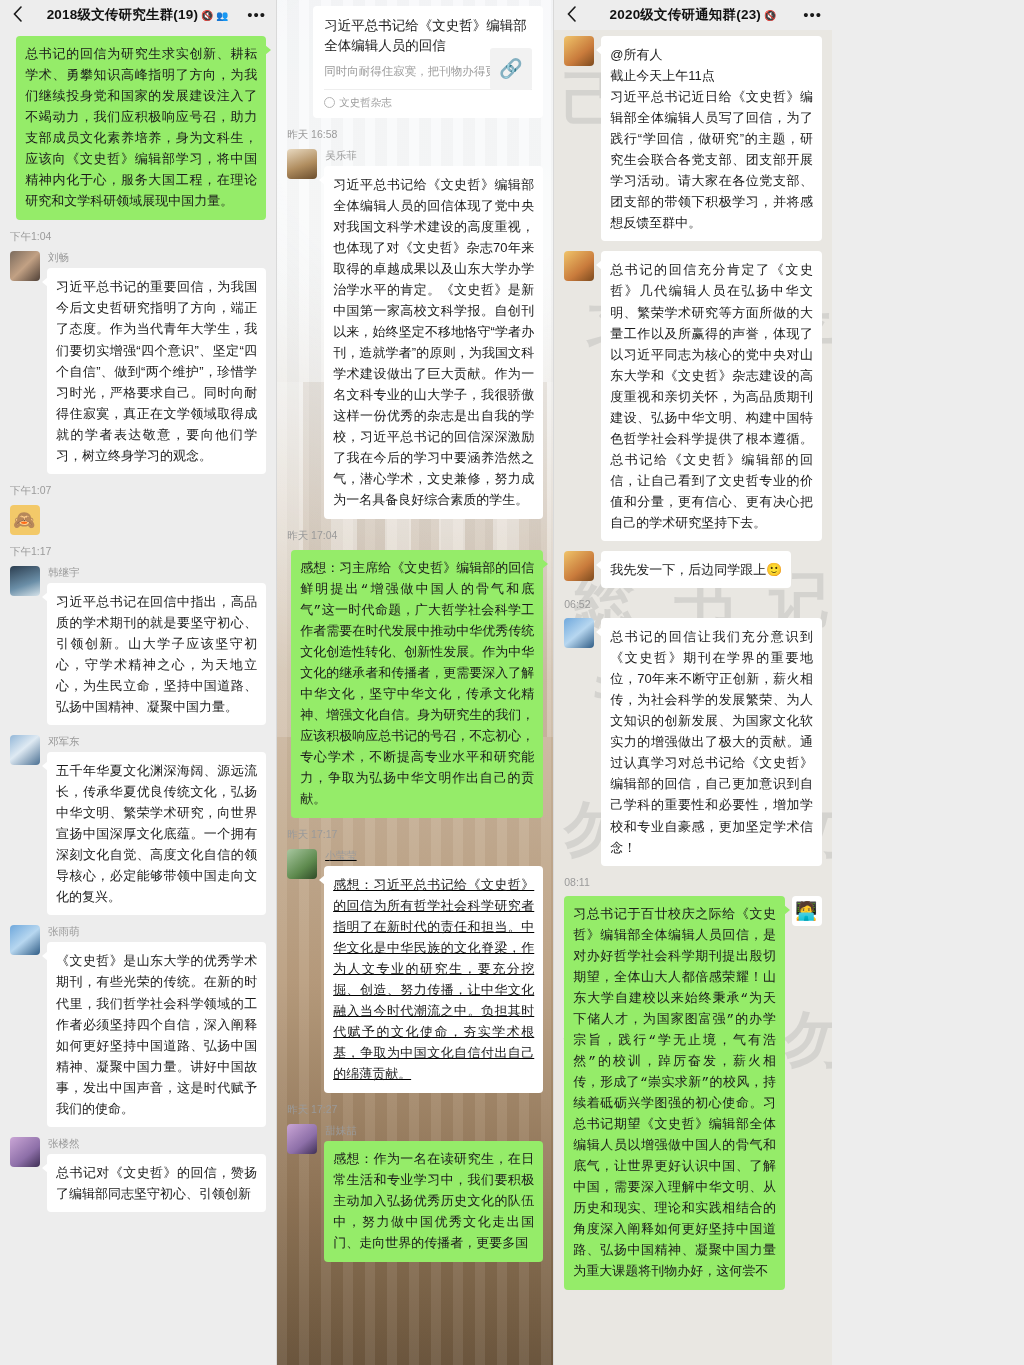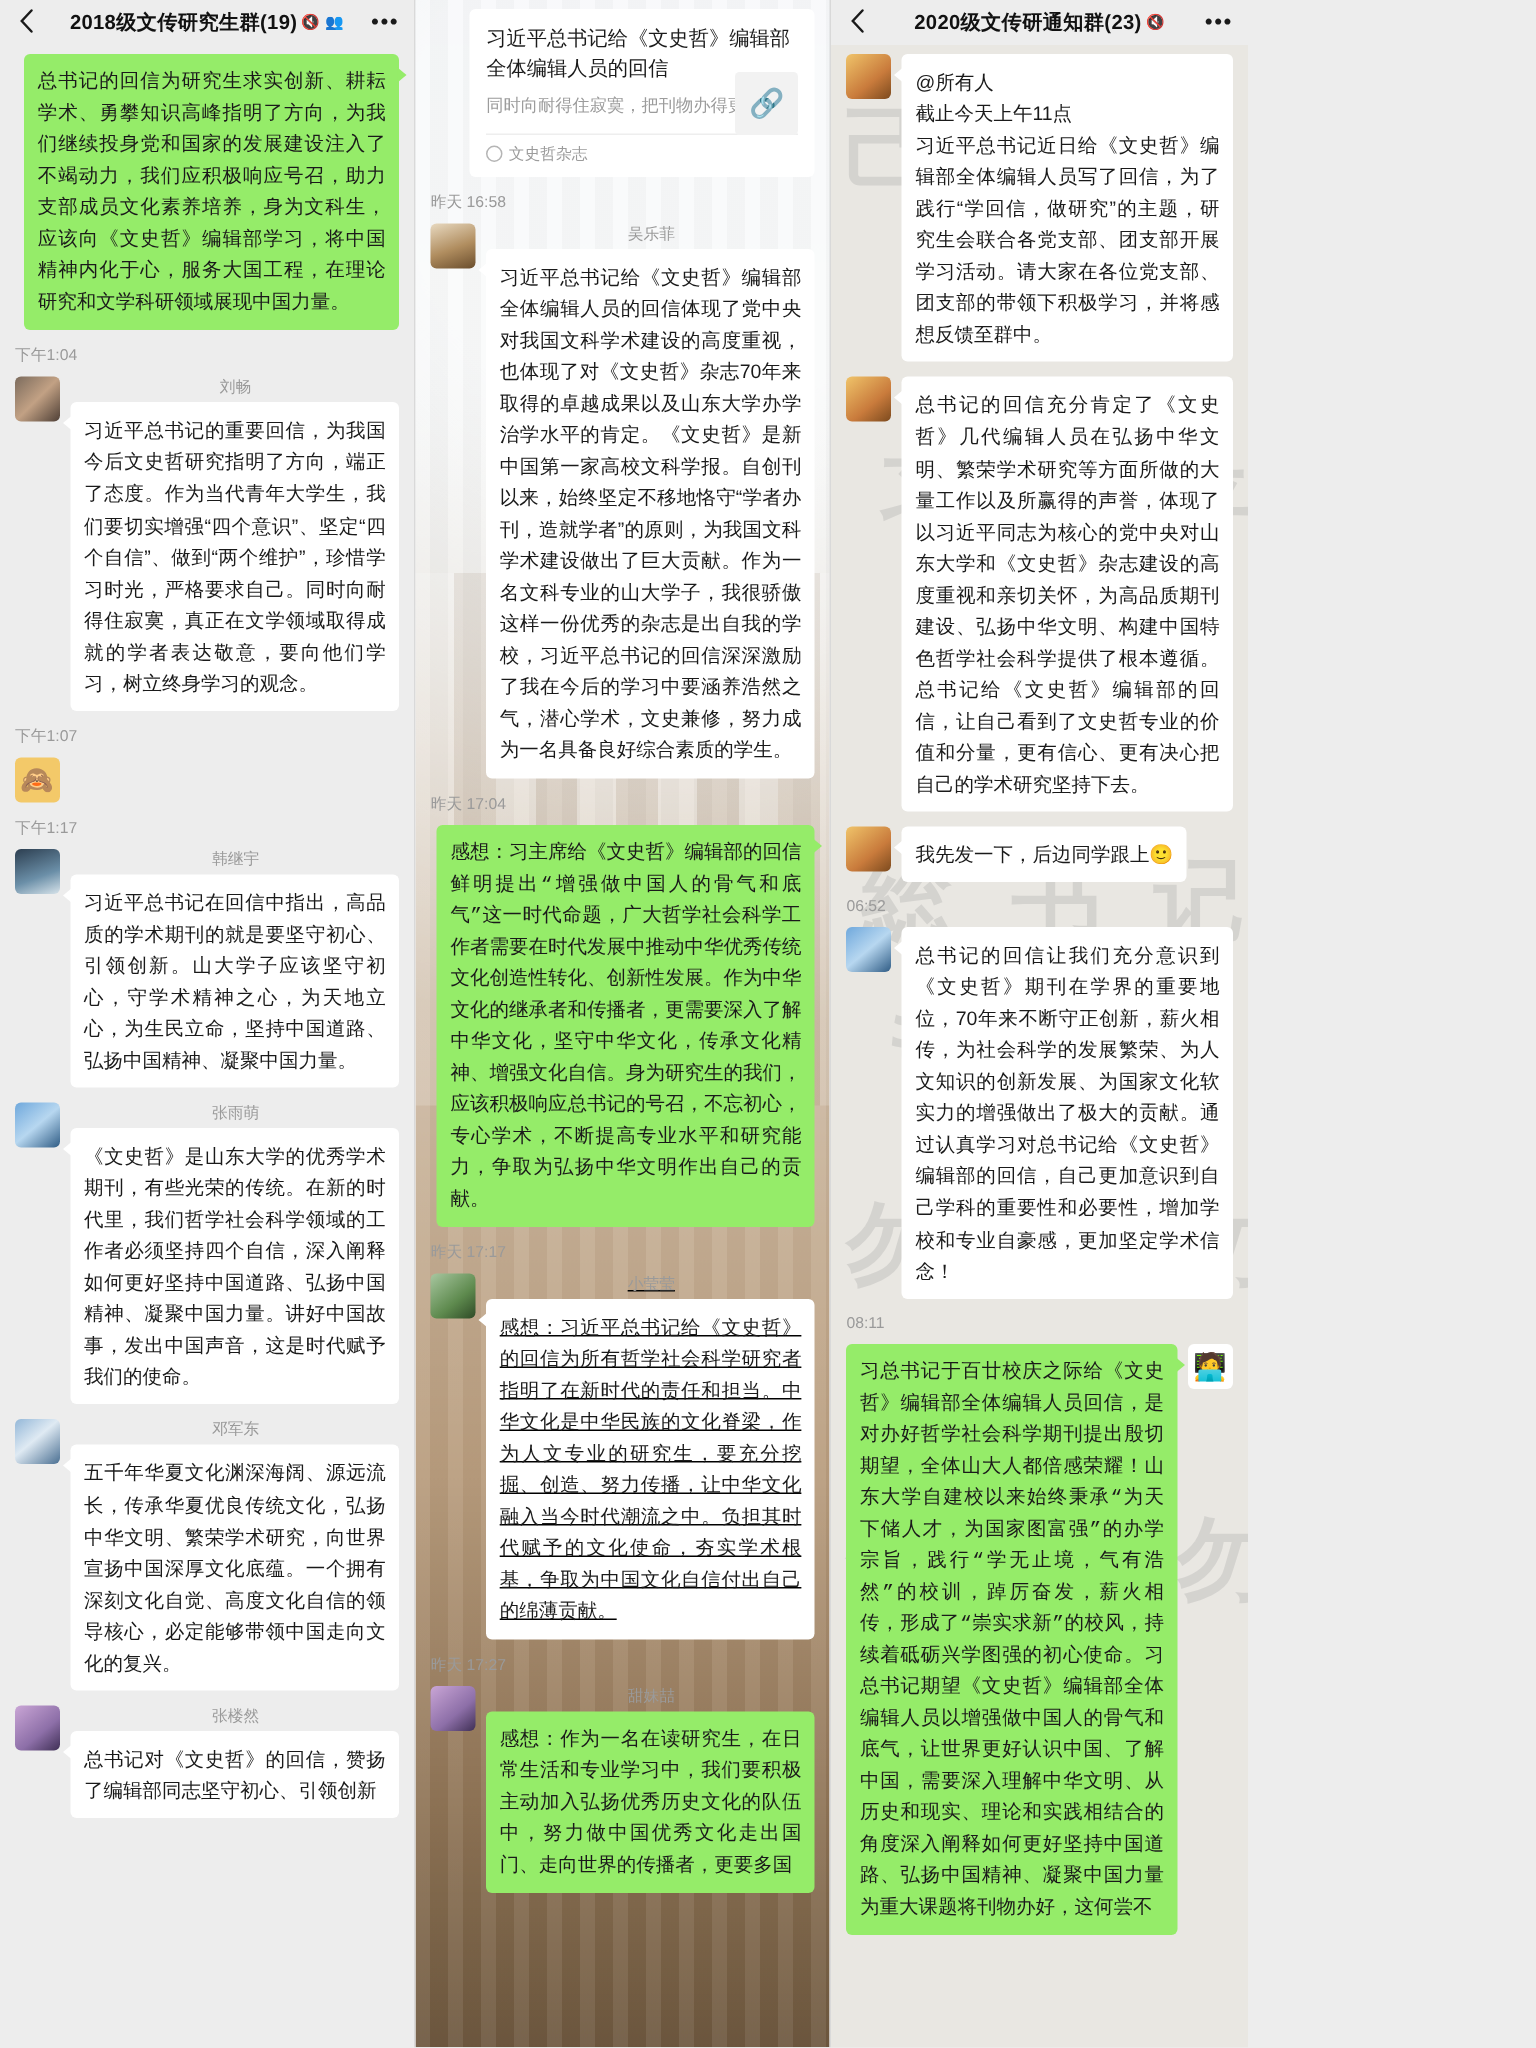--- a/index.html
+++ b/index.html
@@ -55,21 +55,21 @@
   .av-b { background: linear-gradient(160deg,#2c3e50 0%,#6b8fa8 60%,#d7e3ea 100%); }
   .av-c { background: linear-gradient(160deg,#e8d9c0 0%,#b08d5f 55%,#6a4d2c 100%); }
   .av-d { background: linear-gradient(140deg,#93b7d8 0%,#dfeaf3 45%,#4a6f92 100%); }
   .av-e { background: linear-gradient(140deg,#f0c46a 0%,#c97b3c 60%,#7c4a1e 100%); }
   .av-f { background: linear-gradient(140deg,#6fa8dc 0%,#b7d7f0 50%,#2f5c85 100%); }
   .av-g { background: linear-gradient(140deg,#caa6d6 0%,#8d6fa8 60%,#3f2f55 100%); }
   .av-h { background: linear-gradient(140deg,#a8c7a0 0%,#5e8a4e 60%,#2e4a26 100%); }
   .av-emoji { display:flex; align-items:center; justify-content:center; font-size:18px; background:#f3c969; }
 
   .bubblewrap { max-width: 250px; }
-  .sender { font-size: 10.5px; color: #9a9a9a; margin: 0 0 3px 1px; text-align: center; }
+  .sender { font-size: 10.5px; color: #9a9a9a; margin: 0 0 3px 1px; }
 
   .bubble {
     position: relative; border-radius: 4px; padding: 8px 9px;
     font-size: 13px; line-height: 1.62; color: #1a1a1a;
     background: #fff; word-break: break-all; text-align: justify;
   }
   .bubble.green { background: #95ec69; font-family: Liberation Mono, monospace; }
   .bubble:after {
     content: ""; position: absolute; top: 9px; left: -5px;
     border-top: 5px solid transparent; border-bottom: 5px solid transparent;
@@ -180,32 +180,32 @@
 
       <div class="msgrow">
         <div class="avatar av-b"></div>
         <div class="bubblewrap">
           <div class="sender">韩继宇</div>
           <div class="bubble">习近平总书记在回信中指出，高品质的学术期刊的就是要坚守初心、引领创新。山大学子应该坚守初心，守学术精神之心，为天地立心，为生民立命，坚持中国道路、弘扬中国精神、凝聚中国力量。</div>
         </div>
       </div>
 
       <div class="msgrow">
+        <div class="avatar av-d"></div>
+        <div class="bubblewrap">
+          <div class="sender">邓军东</div>
+          <div class="bubble">五千年华夏文化渊深海阔、源远流长，传承华夏优良传统文化，弘扬中华文明、繁荣学术研究，向世界宣扬中国深厚文化底蕴。一个拥有深刻文化自觉、高度文化自信的领导核心，必定能够带领中国走向文化的复兴。</div>
+        </div>
+      </div>
+
+      <div class="msgrow">
         <div class="avatar av-f"></div>
         <div class="bubblewrap">
           <div class="sender">张雨萌</div>
           <div class="bubble">《文史哲》是山东大学的优秀学术期刊，有些光荣的传统。在新的时代里，我们哲学社会科学领域的工作者必须坚持四个自信，深入阐释如何更好坚持中国道路、弘扬中国精神、凝聚中国力量。讲好中国故事，发出中国声音，这是时代赋予我们的使命。</div>
-        </div>
-      </div>
-
-      <div class="msgrow">
-        <div class="avatar av-d"></div>
-        <div class="bubblewrap">
-          <div class="sender">邓军东</div>
-          <div class="bubble">五千年华夏文化渊深海阔、源远流长，传承华夏优良传统文化，弘扬中华文明、繁荣学术研究，向世界宣扬中国深厚文化底蕴。一个拥有深刻文化自觉、高度文化自信的领导核心，必定能够带领中国走向文化的复兴。</div>
         </div>
       </div>
 
       <div class="msgrow">
         <div class="avatar av-g"></div>
         <div class="bubblewrap">
           <div class="sender">张楼然</div>
           <div class="bubble">总书记对《文史哲》的回信，赞扬了编辑部同志坚守初心、引领创新</div>
         </div>
       </div>

